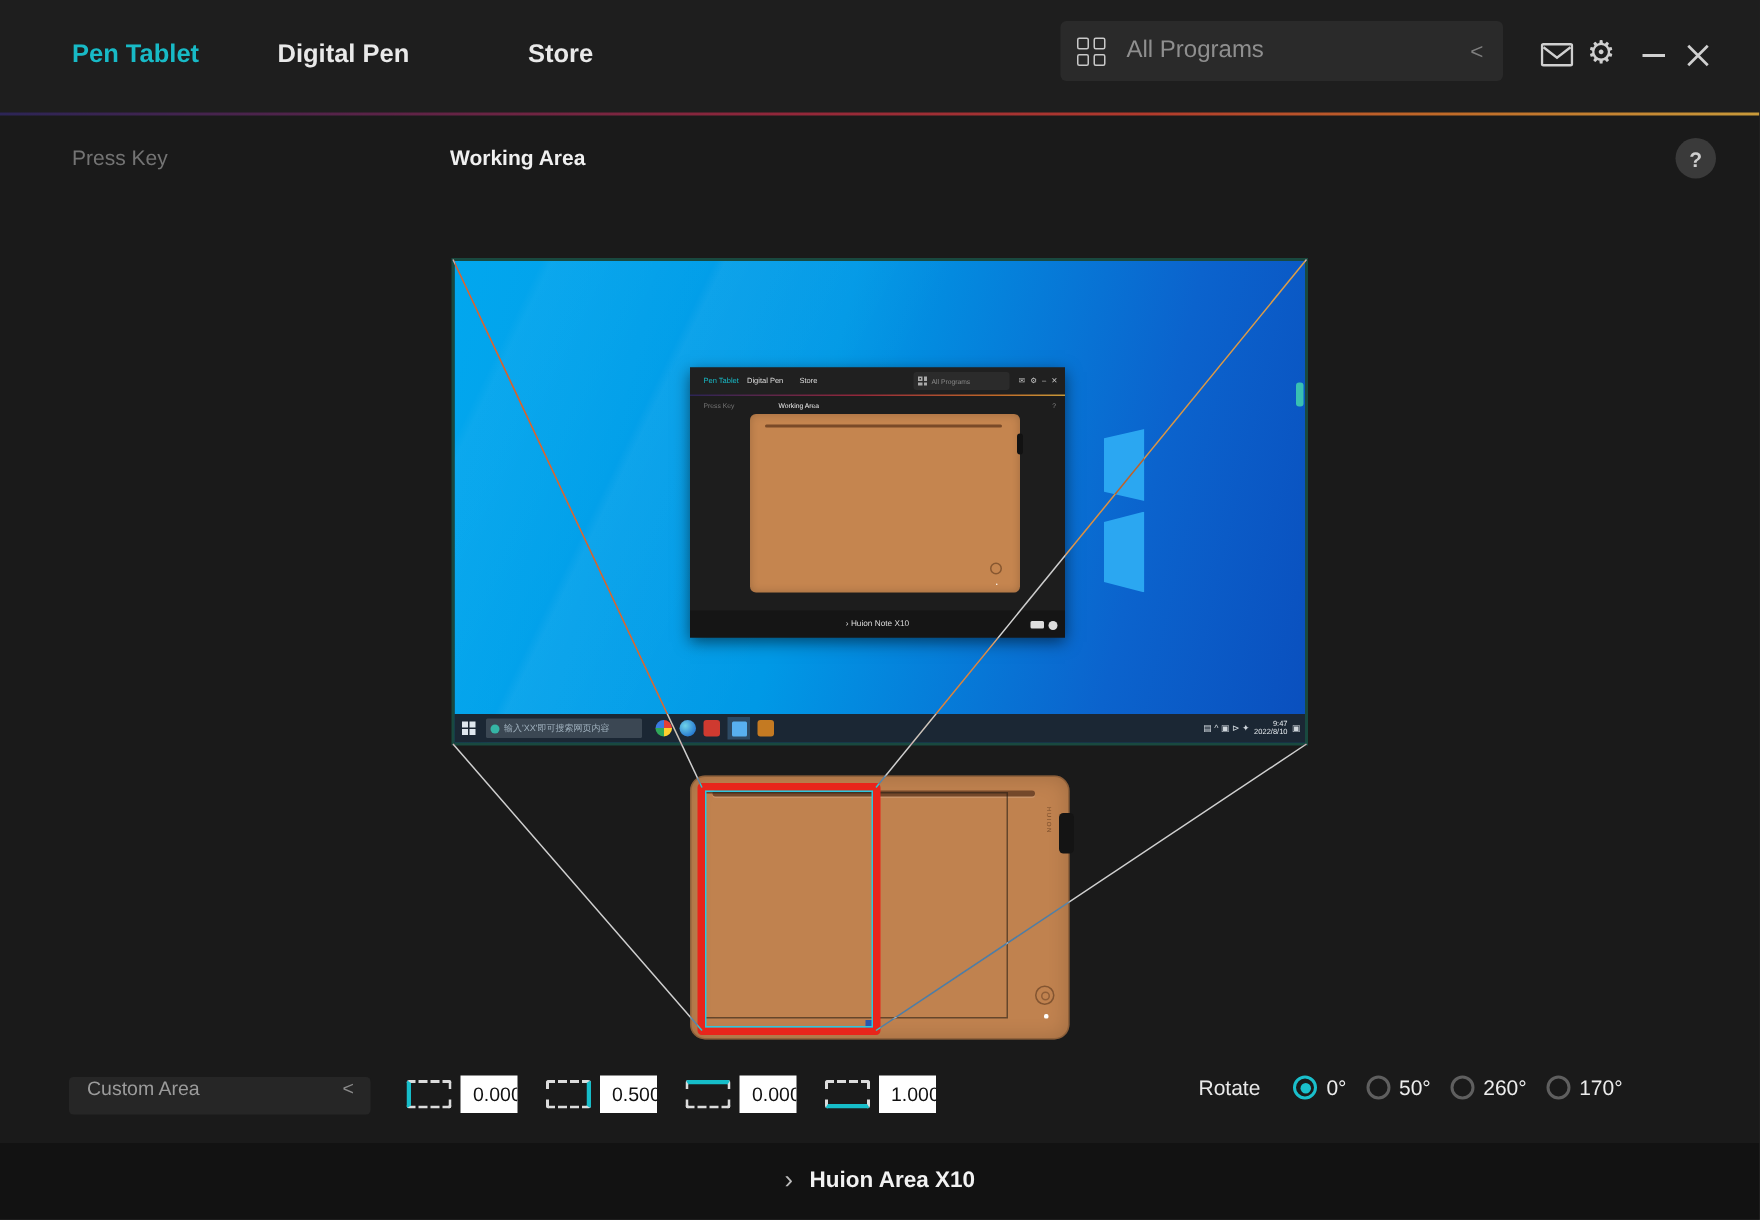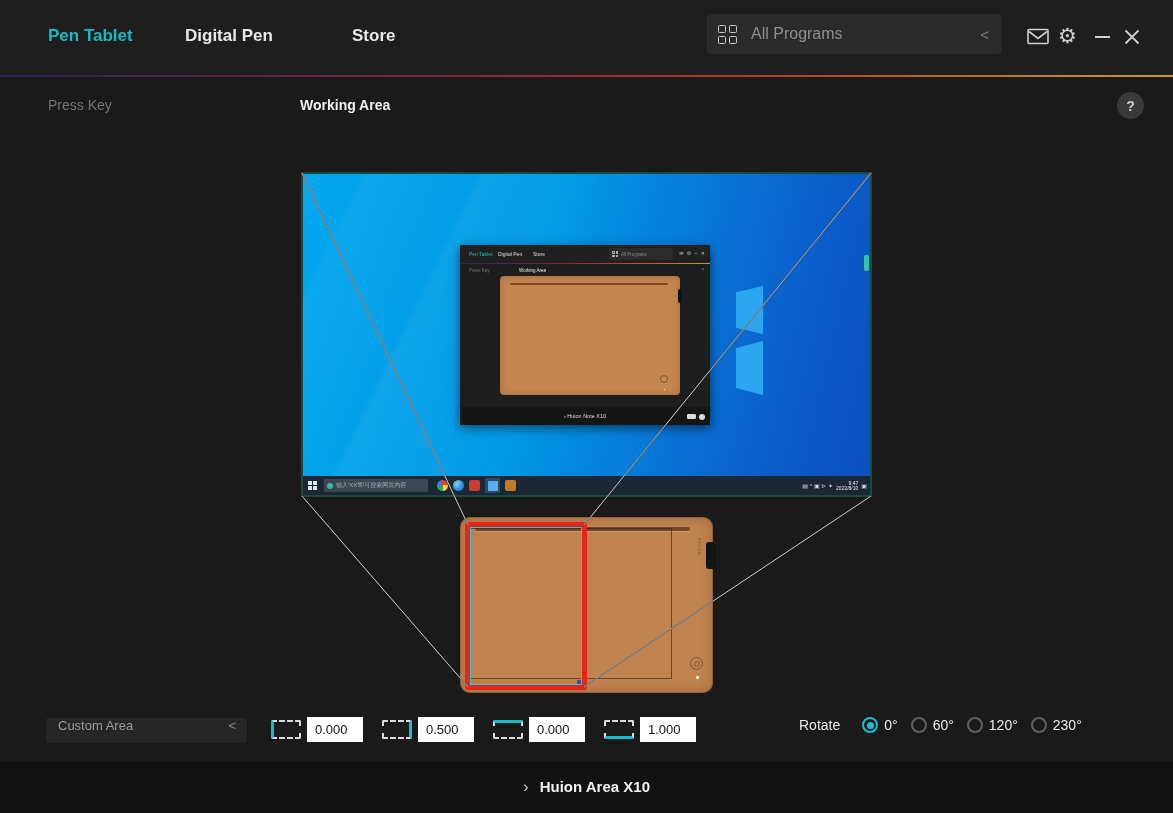--- a/index.html
+++ b/index.html
@@ -127,21 +127,21 @@
   .preset .t { font-size:13px; color:#9b9b9b; margin-left:12px; }
   .preset .c { position:absolute; right:11px; font-size:13px; color:#8a8a8a; }
 
   .fields { position:absolute; left:271px; top:717px; display:flex; align-items:center; gap:19px; }
   .fgroup { display:flex; align-items:center; gap:6px; }
   .ficon { width:30px; height:19px; border:2px dashed #dcdcdc; border-radius:2px; }
   .ficon.e-left   { border-left:3px solid #16bdc9; }
   .ficon.e-right  { border-right:3px solid #16bdc9; }
   .ficon.e-top    { border-top:3px solid #16bdc9; }
   .ficon.e-bottom { border-bottom:3px solid #16bdc9; }
-  .finput { width:56px; height:25px; background:#fff; border:none; outline:none; font-size:13px; color:#101010;
+  .finput { width:38px; height:25px; background:#fff; border:none; outline:none; font-size:13px; color:#101010;
             padding-left:8px; font-family:"Liberation Sans", sans-serif; }
 
   .rotate { position:absolute; left:799px; top:717px; height:25px; display:flex; align-items:flex-start; }
   .rotate-label { font-size:14px; color:#e9e9e9; margin-right:22px; }
   .ropt { display:flex; align-items:center; margin-right:13px; }
   .radio { width:16px; height:16px; border-radius:50%; border:2px solid #5f5f5f; position:relative; flex:none; }
   .radio.selected { border-color:#1abfcb; }
   .radio.selected::after { content:""; position:absolute; inset:2.5px; background:#1abfcb; border-radius:50%; }
   .ropt .rl { font-size:14px; color:#ececec; margin-left:6px; }
 
@@ -311,29 +311,29 @@
   </div>
 
   <div class="rotate">
     <span class="rotate-label">Rotate</span>
     <span class="ropt">
       <span class="radio selected"></span>
       <span class="rl">0°</span>
     </span>
     <span class="ropt">
       <span class="radio"></span>
-      <span class="rl">60°</span>
+      <span class="rl">50°</span>
     </span>
     <span class="ropt">
       <span class="radio"></span>
-      <span class="rl">120°</span>
+      <span class="rl">260°</span>
     </span>
     <span class="ropt">
       <span class="radio"></span>
-      <span class="rl">230°</span>
+      <span class="rl">170°</span>
     </span>
   </div>
 
   <div class="footer">
     <div class="device-row">
       <span class="device-chevron">›</span>
       <span class="device-name">Huion Area X10</span>
     </div>
 
   </div>

